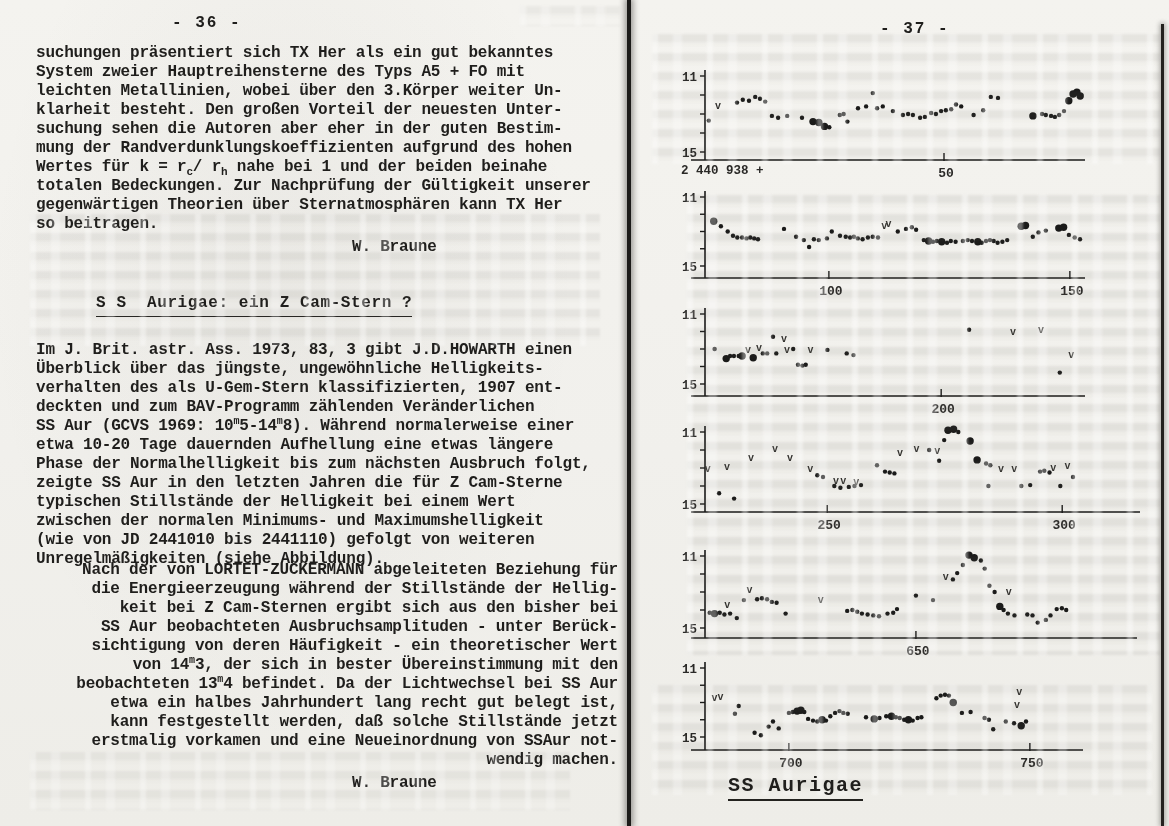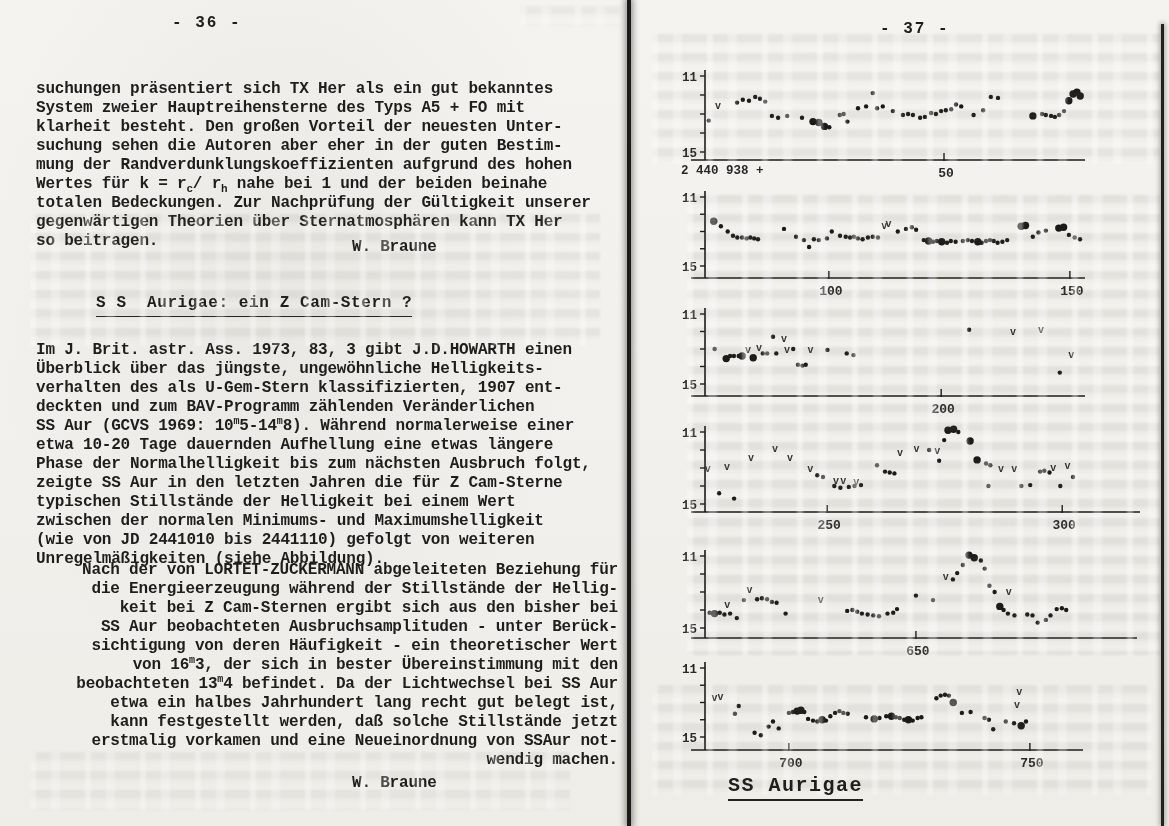--- a/index.html
+++ b/index.html
@@ -30,23 +30,24 @@
       repeating-linear-gradient(180deg,rgba(104,100,92,0.14) 0 8px,rgba(104,100,92,0.04) 8px 12px,rgba(104,100,92,0) 12px 19px);}
 </style>
 </head>
 <body>
 
 <div class="scan">
 
   <div class="page page-left">
     <div class="pg-num" style="left:172px;top:14px;">- 36 -</div>
     <div id="left-text">
-        <div class="block" style="top: 44px; left: 36px; margin-top: 36px;">
+        <div class="block" style="top: 44px; left: 36px;">
           <div class="line">suchungen präsentiert sich TX Her als ein gut bekanntes</div>
           <div class="line">System zweier Hauptreihensterne des Typs A5 + FO mit</div>
+          <div class="line">leichten Metallinien, wobei über den 3.Körper weiter Un-</div>
           <div class="line">klarheit besteht. Den großen Vorteil der neuesten Unter-</div>
           <div class="line">suchung sehen die Autoren aber eher in der guten Bestim-</div>
           <div class="line">mung der Randverdunklungskoeffizienten aufgrund des hohen</div>
           <div class="line"><span>Wertes für k = r</span><span class="sub">c</span><span>/ r</span><span class="sub">h</span><span> nahe bei 1 und der beiden beinahe</span></div>
           <div class="line">totalen Bedeckungen. Zur Nachprüfung der Gültigkeit unserer</div>
           <div class="line">gegenwärtigen Theorien über Sternatmosphären kann TX Her</div>
           <div class="line">so beitragen.</div>
         </div>
         <div class="block" style="top: 238px; left: 352px;">
           <div class="line">W. Braune</div>
@@ -67,21 +68,21 @@
           <div class="line">zwischen der normalen Minimums- und Maximumshelligkeit</div>
           <div class="line">(wie von JD 2441010 bis 2441110) gefolgt von weiteren</div>
           <div class="line">Unregelmäßigkeiten (siehe Abbildung).</div>
         </div>
         <div class="block" style="top: 561px; left: 36px; text-align: right;">
           <div class="line">Nach der von LORTET-ZUCKERMANN abgeleiteten Beziehung für</div>
           <div class="line">die Energieerzeugung während der Stillstände der Hellig-</div>
           <div class="line">keit bei Z Cam-Sternen ergibt sich aus den bisher bei</div>
           <div class="line">SS Aur beobachteten Ausbruchsamplituden - unter Berück-</div>
           <div class="line">sichtigung von deren Häufigkeit - ein theoretischer Wert</div>
-          <div class="line"><span>von 16</span><span class="sup">m</span><span>3, der sich in bester Übereinstimmung mit den</span></div>
+          <div class="line"><span>von 14</span><span class="sup">m</span><span>3, der sich in bester Übereinstimmung mit den</span></div>
           <div class="line"><span>beobachteten 13</span><span class="sup">m</span><span>4 befindet. Da der Lichtwechsel bei SS Aur</span></div>
           <div class="line">etwa ein halbes Jahrhundert lang recht gut belegt ist,</div>
           <div class="line">kann festgestellt werden, daß solche Stillstände jetzt</div>
           <div class="line">erstmalig vorkamen und eine Neueinordnung von SSAur not-</div>
           <div class="line">wendig machen.</div>
         </div>
         <div class="block" style="top: 774px; left: 352px;">
           <div class="line">W. Braune</div>
         </div>
       </div>

